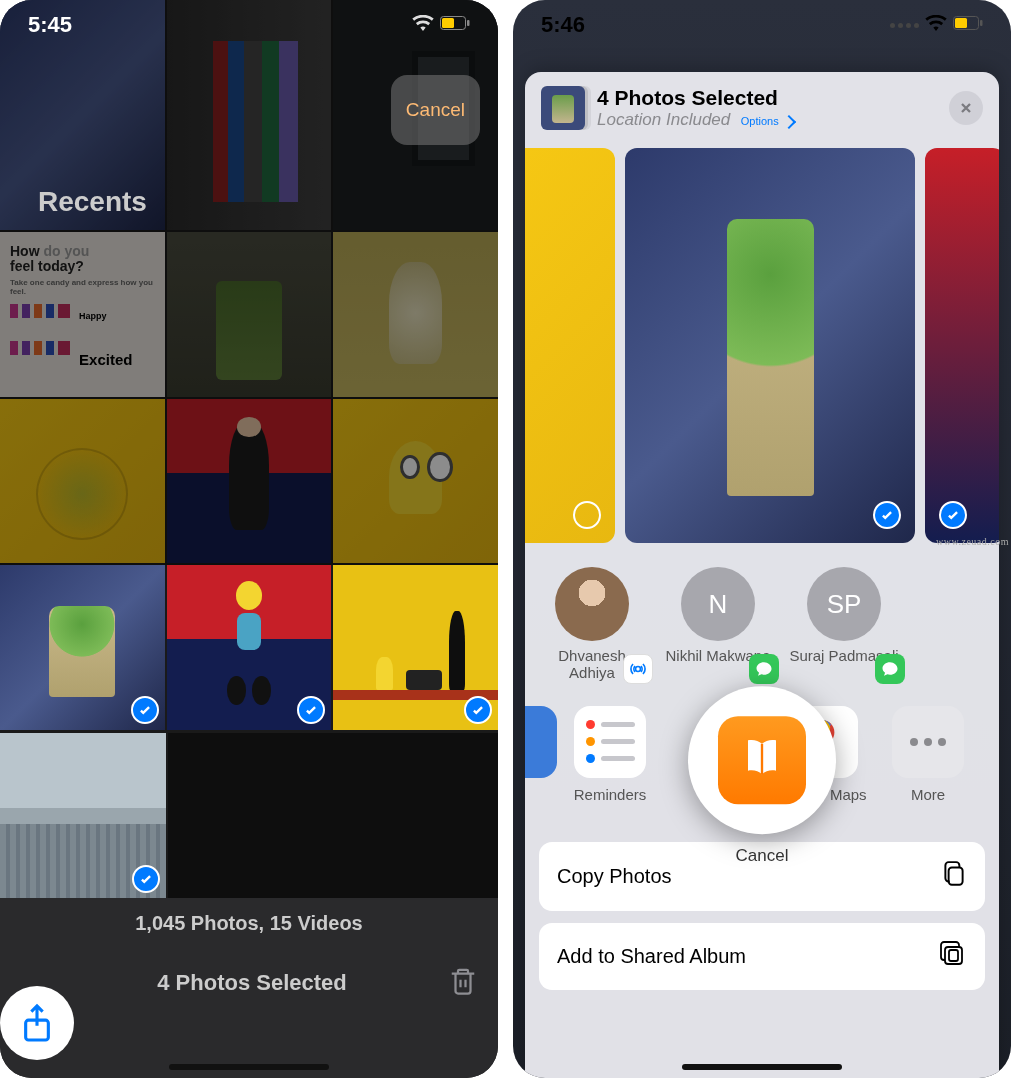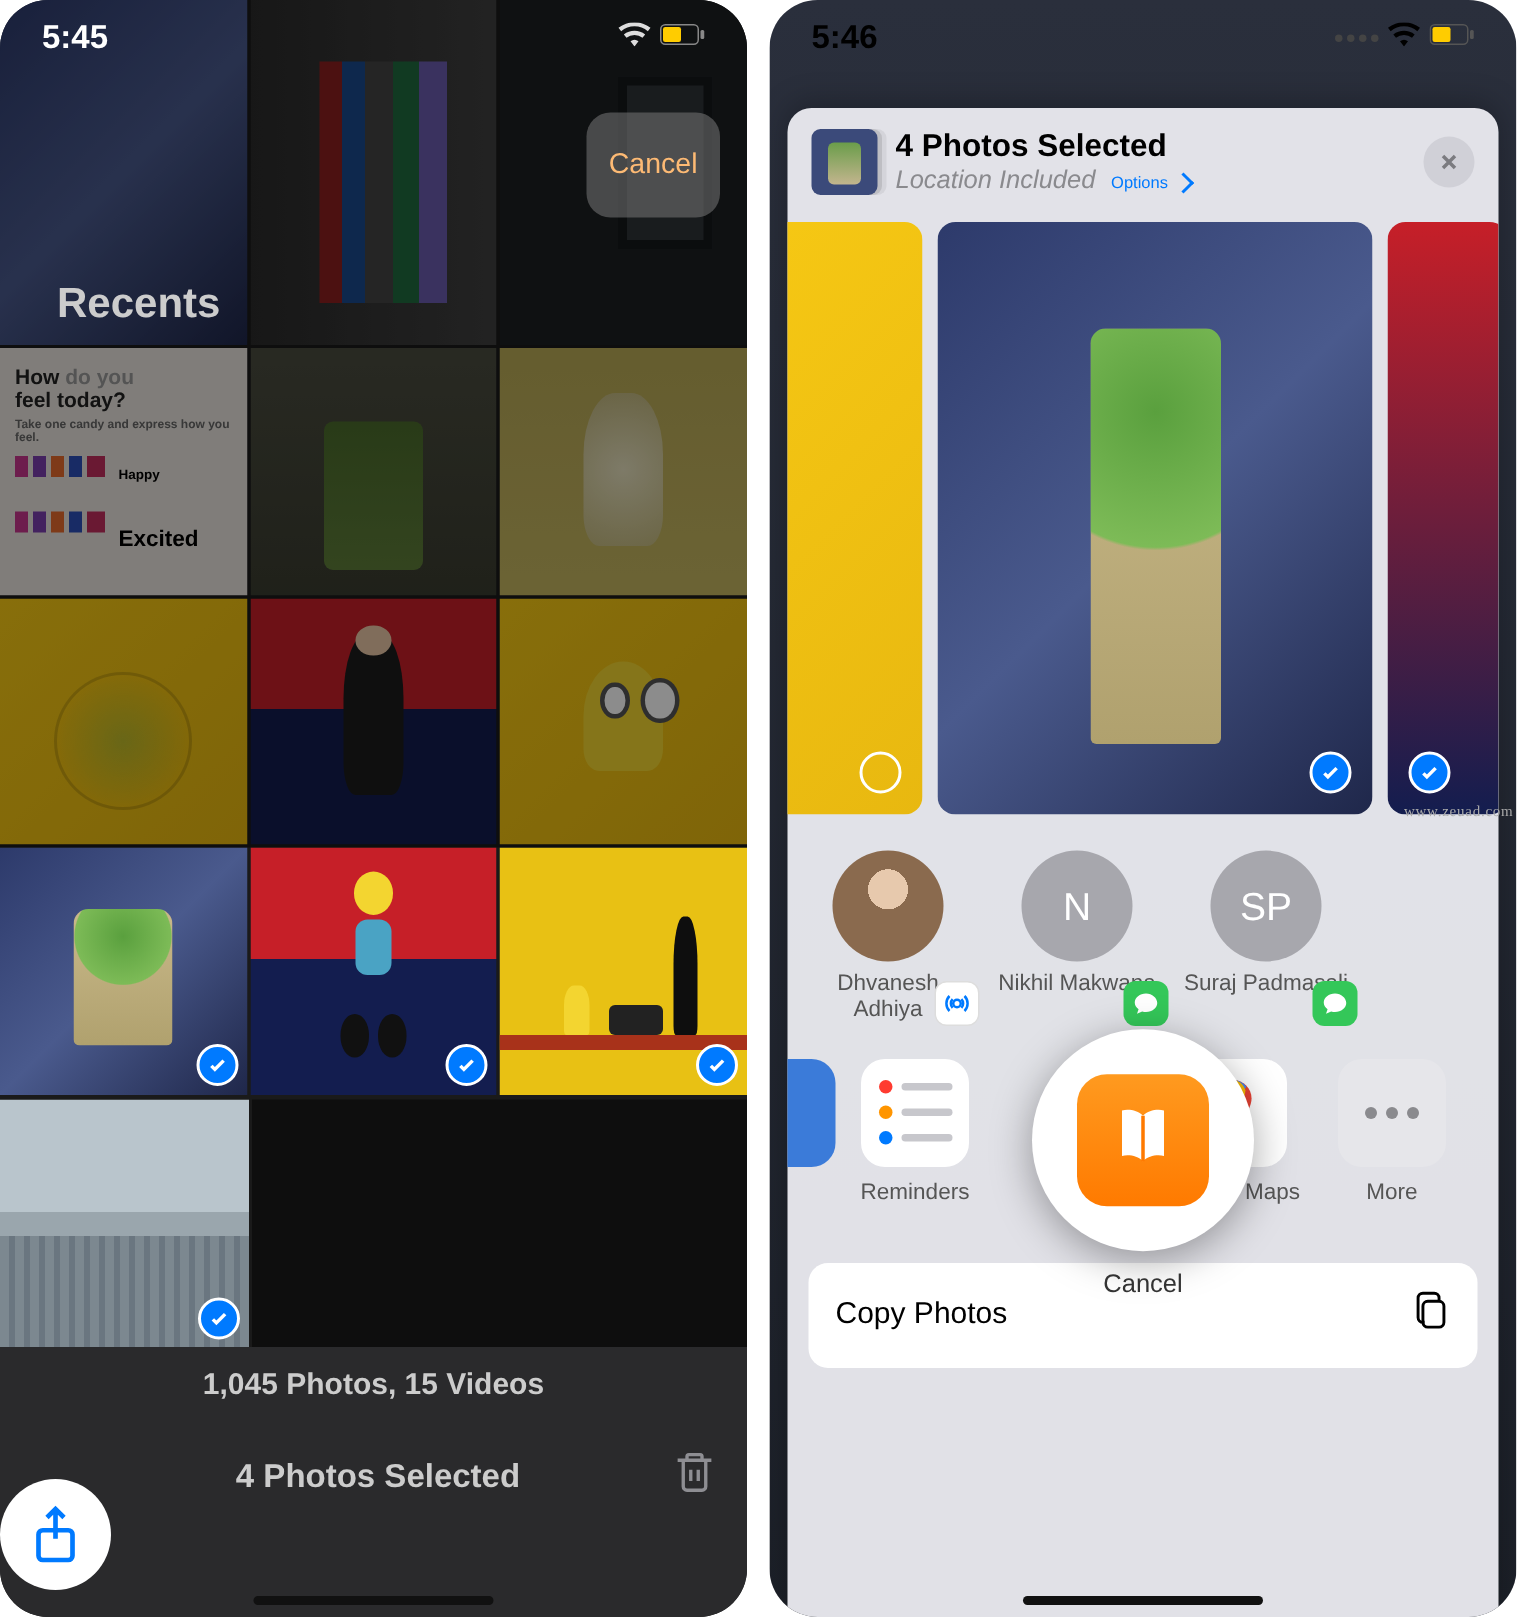--- a/index.html
+++ b/index.html
@@ -457,20 +457,30 @@
       <div class="action-list">
         <div class="action-card">
           <span>Copy Photos</span>
           <span class="ic">
             <svg width="26" height="28" viewBox="0 0 24 26" fill="none" stroke="#000" stroke-width="1.8">
                 <rect x="7" y="7" width="13" height="16" rx="3"></rect>
                 <path d="M17 7V5a3 3 0 00-3-3H7a3 3 0 00-3 3v12a3 3 0 003 3h1"></path>
               </svg>
           </span>
         </div>
+        <div class="action-card">
+          <span>Add to Shared Album</span>
+          <span class="ic">
+            <svg width="28" height="26" viewBox="0 0 28 26" fill="none" stroke="#000" stroke-width="1.8">
+                <rect x="6" y="6" width="17" height="17" rx="3"></rect>
+                <path d="M20 6V4a3 3 0 00-3-3H5a3 3 0 00-3 3v12a3 3 0 003 3h1"></path>
+                <rect x="10" y="9" width="9" height="11" rx="2"></rect>
+              </svg>
+          </span>
+        </div>
       </div>
     </div>
 
     <div class="home-ind"></div>
   </div>
 
 </div>
 
 <div class="watermark">www.zeuad.com</div>
 

